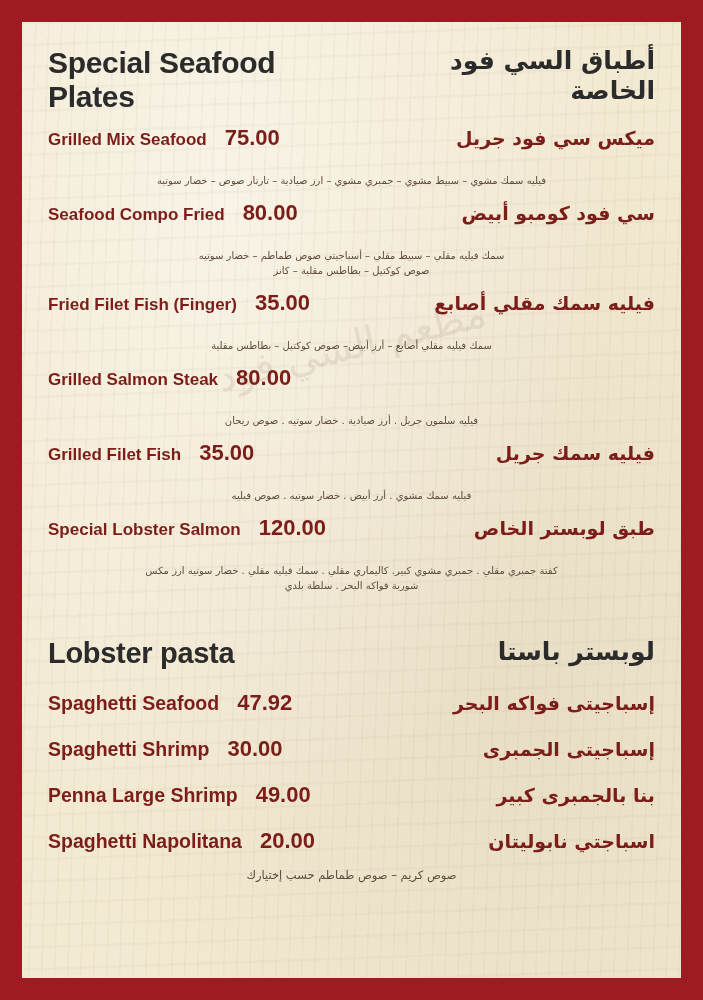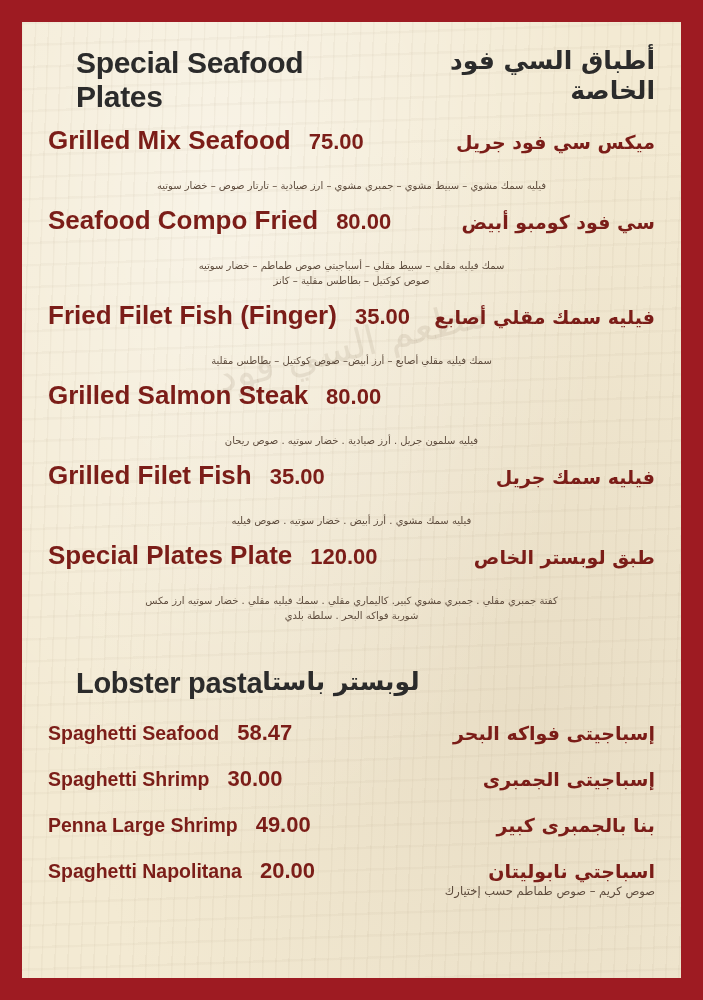--- a/index.html
+++ b/index.html
@@ -47,23 +47,23 @@
     transform: rotate(-14deg);
     pointer-events: none;
     font-family: "DejaVu Sans", sans-serif;
   }
   .content {
     position: relative;
     z-index: 3;
   }
   .section-head {
     display: flex;
+    justify-content: space-between;
     align-items: flex-start;
     margin-bottom: 6px;
-    margin-left: 28px;
   }
   .section-title-en {
     font-size: 30px;
     font-weight: bold;
     color: #2b2b2b;
     line-height: 1.12;
     max-width: 300px;
     letter-spacing: -0.3px;
   }
   .section-title-ar {
@@ -78,21 +78,21 @@
   }
   .section-title-en.second {
     font-size: 29px;
   }
   .item-row {
     display: flex;
     align-items: baseline;
     margin-top: 12px;
   }
   .item-en {
-    font-size: 26px;
+    font-size: 17px;
     font-weight: bold;
     color: #7b1d18;
     flex: 0 0 auto;
     white-space: nowrap;
   }
   .item-price {
     font-size: 22px;
     font-weight: bold;
     color: #7b1d18;
     margin-left: 18px;
@@ -124,20 +124,22 @@
   .pasta-row {
     margin-top: 20px;
   }
   .pasta-row .item-en { font-size: 19.5px; }
   .pasta-row .item-price { font-size: 22px; }
   .pasta-row .item-ar { font-size: 19px; }
   .foot-desc {
     font-size: 11.5px;
     color: #5d4b3c;
     direction: rtl;
+    text-align: center;
+    margin-top: 14px;
     font-family: "DejaVu Sans", sans-serif;
   }
 </style>
 </head>
 <body>
 
 <div class="menu-page">
   <div class="texture"></div>
   <div class="watermark">مطعم السي فود</div>
 
@@ -188,38 +190,38 @@
       <div class="item-row">
         <span class="item-en">Grilled Filet Fish</span>
         <span class="item-price">35.00</span>
         <span class="item-ar">فيليه سمك جريل</span>
       </div>
       <div class="item-desc">فيليه سمك مشوي . أرز أبيض . خضار سوتيه . صوص فيليه</div>
     </div>
 
     <div>
       <div class="item-row">
-        <span class="item-en">Special Plates Plate</span>
+        <span class="item-en">Special Lobster Salmon</span>
         <span class="item-price">120.00</span>
         <span class="item-ar">طبق لوبستر الخاص</span>
       </div>
       <div class="item-desc" style="white-space:pre-line">كفتة جمبري مقلي . جمبري مشوي كبير. كاليماري مقلي . سمك فيليه مقلي . خضار سوتيه ارز مكس
 شوربة فواكه البحر . سلطة بلدي</div>
     </div>
 
     <div class="spacer-lg"></div>
 
     <div class="section-head">
       <div class="section-title-en second">Lobster pasta</div>
       <div class="section-title-ar">لوبستر باستا</div>
     </div>
 
     <div class="item-row pasta-row">
       <span class="item-en">Spaghetti Seafood</span>
-      <span class="item-price">58.47</span>
+      <span class="item-price">47.92</span>
       <span class="item-ar">إسباجيتى فواكه البحر</span>
     </div>
 
     <div class="item-row pasta-row">
       <span class="item-en">Spaghetti Shrimp</span>
       <span class="item-price">30.00</span>
       <span class="item-ar">إسباجيتى الجمبرى</span>
     </div>
 
     <div class="item-row pasta-row">

